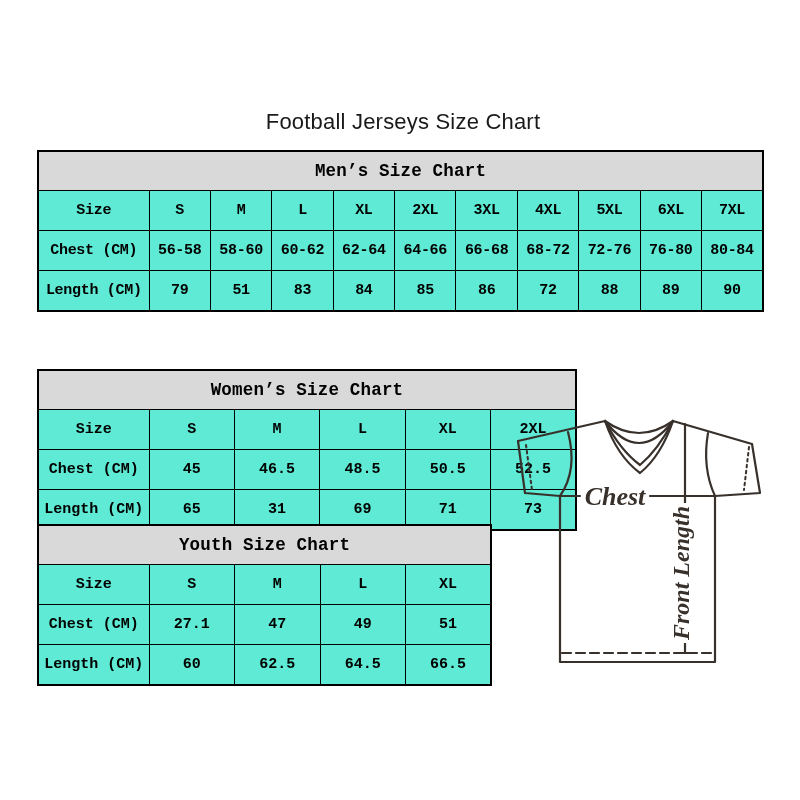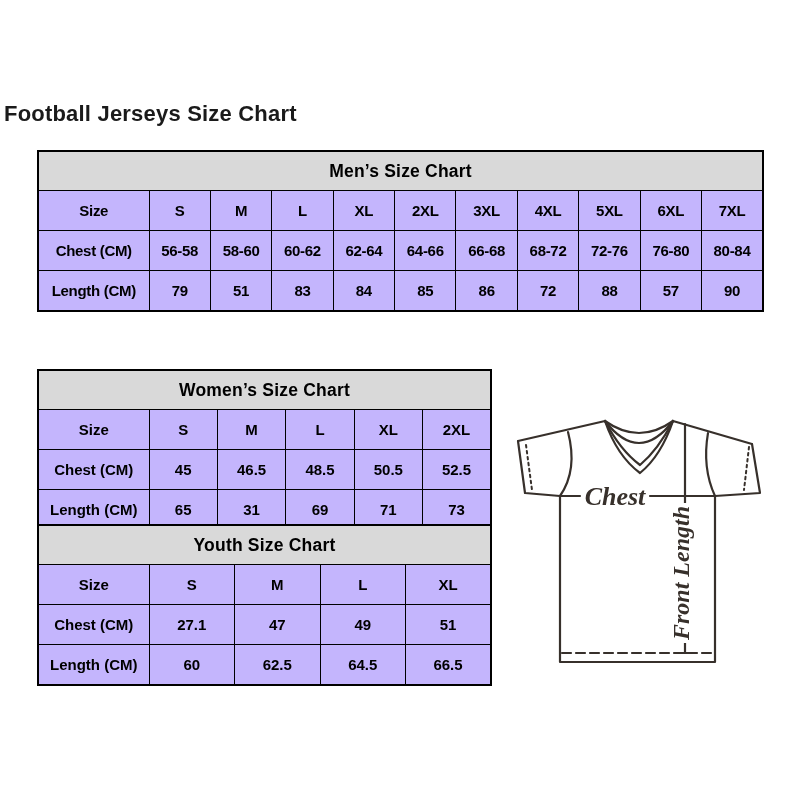--- a/index.html
+++ b/index.html
@@ -1,40 +1,40 @@
 <!DOCTYPE html>
 <html><head>
 <meta charset="utf-8">
 <style>
   html,body{margin:0;padding:0;}
   body{
     width:800px;height:800px;position:relative;background:#ffffff;
     font-family:"Liberation Sans",sans-serif;color:#000;overflow:hidden;
   }
   .page-title{
-    position:absolute;left:0;top:97px;width:782px;margin:4px;
-    text-align:left;font-size:22px;font-weight:bold;letter-spacing:.2px;
+    position:absolute;left:0;top:97px;width:782px;margin:12px;
+    text-align:center;font-size:22px;font-weight:normal;letter-spacing:.2px;
     font-family:"Liberation Sans",sans-serif;color:#1a1a1a;
   }
   table.size-table{
     position:absolute;border-collapse:collapse;table-layout:fixed;
-    background:#c4b5fd;border:2px solid #000;
-    font-family:Liberation Sans, sans-serif;font-weight:bold;color:#000;
+    background:#5eead4;border:2px solid #000;
+    font-family:Liberation Mono, monospace;font-weight:bold;color:#000;
   }
   table.size-table th,table.size-table td{
     border:1px solid #000;text-align:center;vertical-align:middle;
     padding:0;overflow:hidden;white-space:nowrap;
   }
   table.size-table th{
     background:#d9d9d9;font-size:17.5px;height:38px;letter-spacing:.2px;
   }
   table.size-table td{font-size:15px;height:39px;}
   table#mens-table{left:37px;top:150px;width:727px;}
   table#mens-table td{letter-spacing:-0.3px;}
-  table#womens-table{left:37px;top:369px;width:455px;}
+  table#womens-table{left:37px;top:369px;width:540px;}
   table#youth-table{left:37px;top:524px;width:455px;}
   col.label-col{width:111px;}
   .jersey-wrap{position:absolute;left:498px;top:408px;width:280px;height:264px;}
   .measure-label{
     font-family:"Liberation Serif",serif;font-style:italic;font-weight:bold;
   }
 </style>
 </head>
 <body>
 
@@ -80,21 +80,21 @@
       <tr>
         <td>Length (CM)</td>
         <td>79</td>
         <td>51</td>
         <td>83</td>
         <td>84</td>
         <td>85</td>
         <td>86</td>
         <td>72</td>
         <td>88</td>
-        <td>57</td>
+        <td>89</td>
         <td>90</td>
       </tr>
     </tbody>
 </table>
 
 <table id="womens-table" class="size-table">
   <colgroup>
       <col class="label-col">
       <col span="5">
     </colgroup>

